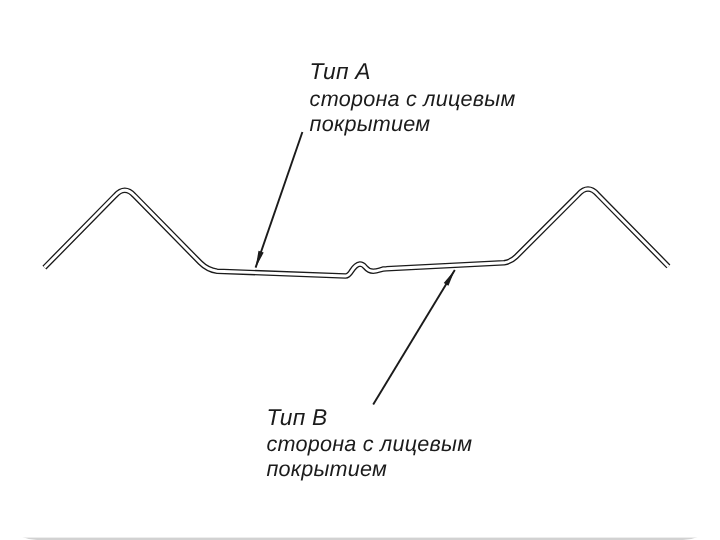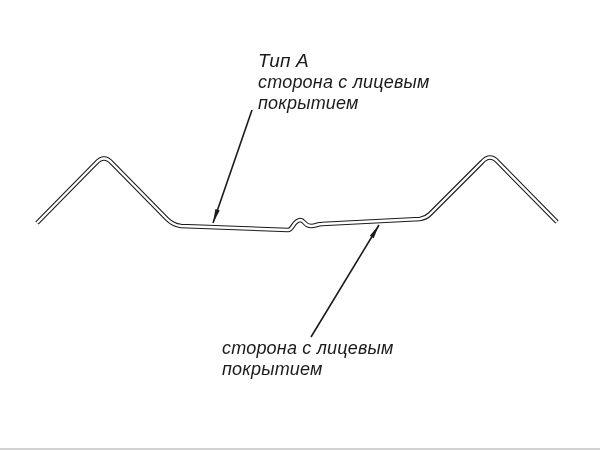--- a/index.html
+++ b/index.html
@@ -7,20 +7,21 @@
     padding: 0;
     background: #ffffff;
     font-family: "Liberation Sans", sans-serif;
   }
   .stage {
     position: relative;
     width: 600px;
     height: 450px;
     background: #ffffff;
     overflow: hidden;
+    border-radius: 31px;
   }
   .drawing-svg {
     position: absolute;
     left: 0;
     top: 0;
     width: 600px;
     height: 450px;
   }
   .callout {
     position: absolute;
@@ -93,19 +94,20 @@
     <line x1="311" y1="337" x2="379" y2="225" stroke="#1b1b1b" stroke-width="1.6" marker-end="url(#arrowhead)"></line>
   </svg>
 
   <div class="callout callout-type-a">
     <div class="callout-title">Тип А</div>
     <div>сторона с лицевым</div>
     <div>покрытием</div>
   </div>
 
   <div class="callout callout-type-b">
+    <div class="callout-title">Тип В</div>
     <div>сторона с лицевым</div>
     <div>покрытием</div>
   </div>
 
   <div class="bottom-edge"></div>
 
 </div>
 
 </body></html>

